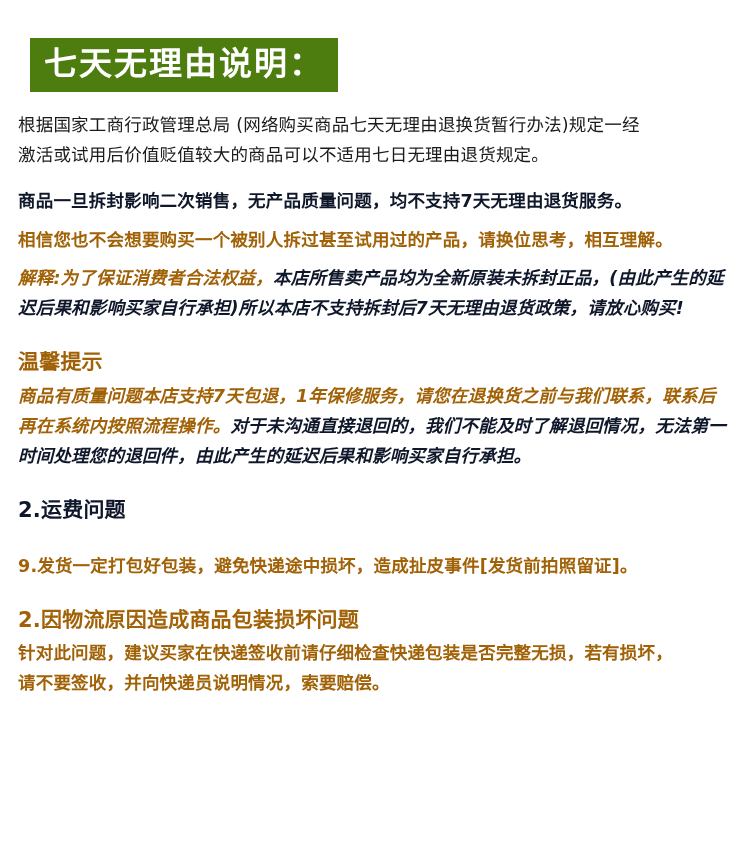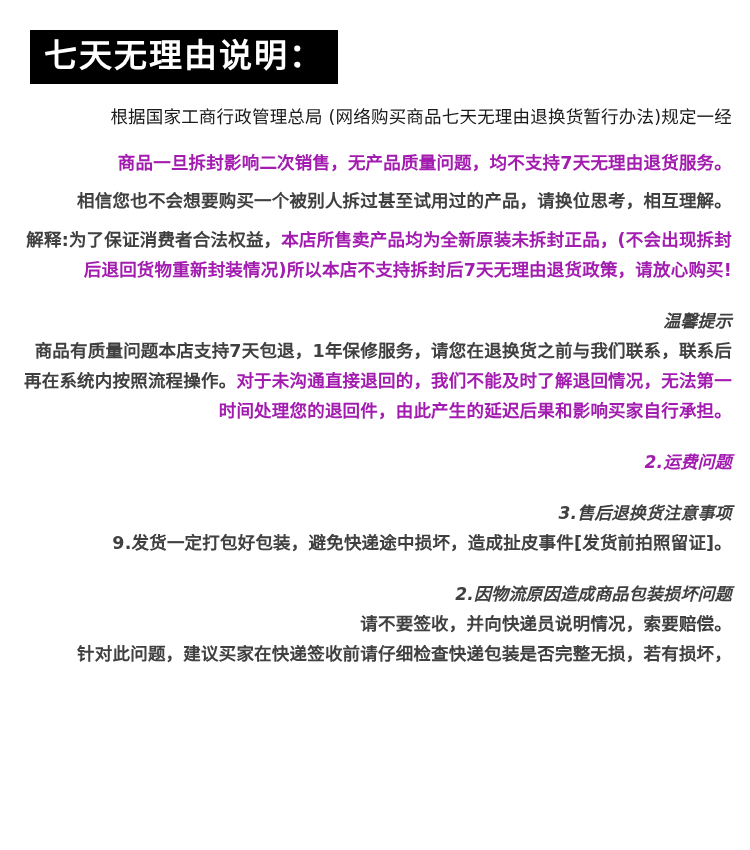--- a/index.html
+++ b/index.html
@@ -16,99 +16,98 @@
   }
   .page {
     position: relative;
     width: 750px;
     height: 850px;
     box-sizing: border-box;
     padding: 30px 16px 0 16px;
   }
   .title-bar {
     display: inline-block;
-    background: #000000;
+    background: #4d7c0f;
     color: #ffffff;
     font-size: 33px;
     font-weight: bold;
     letter-spacing: 2px;
     padding: 8px 14px 10px 14px;
     line-height: 1.1;
     margin-left: 14px;
+    margin-top: 8px;
   }
   .body-block {
     margin-top: 18px;
     padding: 0 2px;
-    text-align: right;
   }
   p {
     margin: 0;
     font-size: 17.5px;
     line-height: 1.72;
     letter-spacing: 0.2px;
     font-weight: bold;
   }
   p.normal {
     font-weight: normal;
     color: #1a1a1a;
   }
   .red {
-    color: #a21caf;
+    color: #0f172a;
   }
   .blk {
-    color: #404040;
+    color: #a16207;
   }
   .gap-s { height: 8px; }
   .gap-m { height: 16px; }
   .gap-l { height: 22px; }
   .section-head {
-    font-size: 17px;
+    font-size: 21px;
     font-weight: bold;
     line-height: 1.7;
-    font-style: italic;
   }
-  .inline { display: inline; }
+  .inline { display: inline; font-style: italic; }
 </style>
 </head>
 <body>
 
 <div class="page">
 
   <div class="title-bar">七天无理由说明：</div>
 
   <div class="body-block">
 
     <p class="normal">根据国家工商行政管理总局 (网络购买商品七天无理由退换货暂行办法)规定一经</p>
+    <p class="normal">激活或试用后价值贬值较大的商品可以不适用七日无理由退货规定。</p>
 
     <div class="gap-m"></div>
 
     <p class="red">商品一旦拆封影响二次销售，无产品质量问题，均不支持7天无理由退货服务。</p>
 
     <div class="gap-s"></div>
 
     <p class="blk">相信您也不会想要购买一个被别人拆过甚至试用过的产品，请换位思考，相互理解。</p>
 
     <div class="gap-s"></div>
 
-    <p><span class="inline blk">解释:为了保证消费者合法权益，</span><span class="inline red">本店所售卖产品均为全新原装未拆封正品，(不会出现拆封后退回货物重新封装情况)所以本店不支持拆封后7天无理由退货政策，请放心购买!</span></p>
+    <p><span class="inline blk">解释:为了保证消费者合法权益，</span><span class="inline red">本店所售卖产品均为全新原装未拆封正品，(由此产生的延迟后果和影响买家自行承担)所以本店不支持拆封后7天无理由退货政策，请放心购买!</span></p>
 
     <div class="gap-l"></div>
 
     <p class="section-head blk">温馨提示</p>
     <p><span class="inline blk">商品有质量问题本店支持7天包退，1年保修服务，请您在退换货之前与我们联系，联系后再在系统内按照流程操作。</span><span class="inline red">对于未沟通直接退回的，我们不能及时了解退回情况，无法第一时间处理您的退回件，由此产生的延迟后果和影响买家自行承担。</span></p>
 
     <div class="gap-l"></div>
 
     <p class="section-head red">2.运费问题</p>
 
     <div class="gap-l"></div>
 
-    <p class="section-head blk">3.售后退换货注意事项</p>
     <p class="blk">9.发货一定打包好包装，避免快递途中损坏，造成扯皮事件[发货前拍照留证]。</p>
 
     <div class="gap-l"></div>
 
     <p class="section-head blk">2.因物流原因造成商品包装损坏问题</p>
+    <p class="blk">针对此问题，建议买家在快递签收前请仔细检查快递包装是否完整无损，若有损坏，</p>
     <p class="blk">请不要签收，并向快递员说明情况，索要赔偿。</p>
-    <p class="blk">针对此问题，建议买家在快递签收前请仔细检查快递包装是否完整无损，若有损坏，</p>
 
   </div>
 </div>
 
 </body></html>

